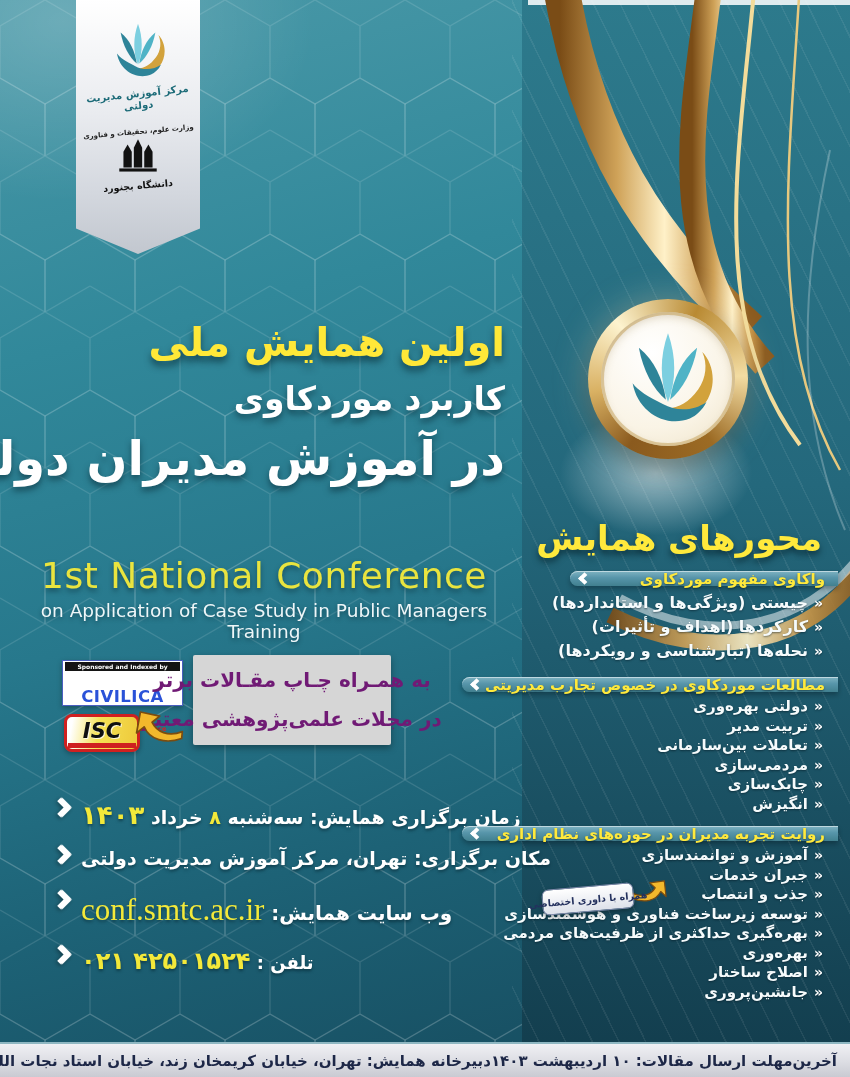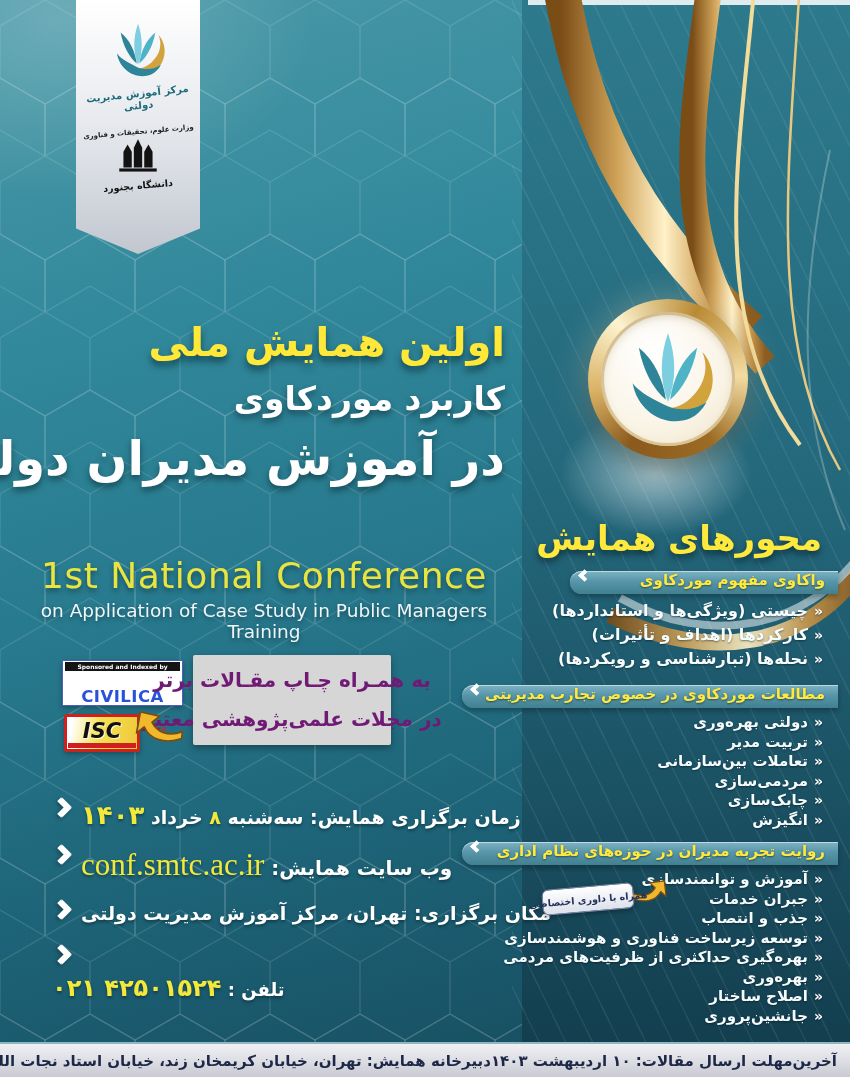--- a/index.html
+++ b/index.html
@@ -69,21 +69,21 @@
   .en-title .l2{font-size:18.5px;color:#eef6f8;margin-top:4px;
     text-shadow:0 2px 4px rgba(5,35,45,0.5);}
   
   .civilica{position:absolute;left:62px;top:660px;width:121px;height:46px;z-index:5;
     background:#fff;border:1px solid #4a5fc0;display:flex;flex-direction:column;align-items:center;
     justify-content:space-between;padding:1px 2px;box-shadow:0 2px 5px rgba(0,0,0,0.3);gap:18px;}
   .civ-top{background:#141414;color:#fff;font-size:6px;font-weight:700;width:100%;text-align:center;padding:1px 0;}
   .civ-name{color:#2a52d8;font-weight:800;font-size:16.5px;line-height:1;letter-spacing:0.5px;}
   .civ-tag{color:#d22525;font-size:6.5px;font-weight:700;border-top:1px solid #d22525;width:100%;text-align:center;}
   .isc{position:absolute;left:64px;top:714px;width:76px;height:38px;z-index:5;
-    border:3px solid #cf2020;border-radius:3px;
+    border:3px solid #cf2020;border-radius:8px;
     background:linear-gradient(100deg,#ffffff 8%,#f5e154 45%,#eec93a 100%);
     display:flex;align-items:center;justify-content:center;box-shadow:0 2px 5px rgba(0,0,0,0.3);}
   .isc::after{content:"";position:absolute;left:1px;right:1px;bottom:1px;height:5px;background:#cf2020;}
   .isc-name{font-weight:800;font-style:italic;font-size:21px;color:#101010;line-height:1;margin-bottom:4px;
     text-shadow:1px 1px 0 rgba(255,255,255,0.8);}
   .sponsor-arrow{position:absolute;left:132px;top:696px;width:54px;height:54px;z-index:6;transform:rotate(-8deg);}
   .note-box{position:absolute;left:193px;top:655px;width:198px;height:90px;z-index:5;
     background:#d6d6d6;border-radius:2px;box-shadow:0 3px 7px rgba(0,0,0,0.35);
     display:flex;flex-direction:column;align-items:center;justify-content:center;direction:rtl;}
   .note-box .n1,.note-box .n2{font-size:20px;font-weight:700;color:#701a75;line-height:1.95;white-space:nowrap;}
@@ -97,29 +97,29 @@
     text-shadow:0 2px 3px rgba(5,35,45,0.55);}
   .row-schedule{height:40px;}
   .row-schedule .info-text{font-size:19px;}
   .row-schedule .hl{color:#f3e93a;}
   .row-schedule .year{font-size:26px;color:#f3e93a;}
   .row-website{height:48px;}
   .row-website .info-text{font-size:20px;}
   .row-website .url{font-family:"Liberation Serif","DejaVu Serif",serif;font-size:31px;color:#f3e93a;font-weight:400;}
   .row-venue{height:38px;}
   .row-venue .info-text{font-size:19px;}
-  .row-phone{height:40px;flex-direction:column;}
+  .row-phone{height:40px;}
   .row-phone .info-text{font-size:18px;}
   .row-phone .phone-num{font-size:24px;color:#f3e93a;letter-spacing:2px;}
   
   .themes{position:absolute;right:12px;top:516px;width:376px;z-index:5;}
   .themes-heading{direction:rtl;text-align:right;padding-right:16px;font-size:34px;font-weight:700;color:#ffe93c;
     text-shadow:0 4px 6px rgba(5,30,40,0.65);line-height:1.3;white-space:nowrap;}
   .section{margin-top:0;}
-  .bar{height:23px;display:flex;border-radius:14px 0 0 14px;
+  .bar{height:15px;display:flex;align-items:center;border-radius:14px 0 0 14px;
     background:linear-gradient(180deg,#7fb3c2 0%,#5795aa 45%,#41808f 100%);
     box-shadow:0 3px 5px rgba(0,10,15,0.3), inset 0 1px 0 rgba(255,255,255,0.5);
     padding-left:10px;}
   .sec1 .bar{margin-left:108px;margin-top:11px;}
   .sec2 .bar{margin-top:14px;}
   .sec3 .bar{margin-top:12px;}
   .chev-left{flex:0 0 auto;width:9px;height:9px;border-left:4px solid #fff;border-bottom:4px solid #fff;
     transform:rotate(45deg);}
   .bar-title{flex:1;direction:rtl;text-align:right;padding-right:13px;font-size:15px;font-weight:700;
     color:#ffe93c;white-space:nowrap;text-shadow:0 1px 2px rgba(0,20,30,0.5);}
@@ -255,34 +255,34 @@
     <div class="info-row row-schedule">
       <span class="chev-right"></span>
       <span class="info-text">
         <span>زمان برگزاری همایش:</span>
         <span>سه‌شنبه</span>
         <span class="hl">۸</span>
         <span>خرداد</span>
         <span class="year">۱۴۰۳</span>
       </span>
     </div>
+    <div class="info-row row-venue">
+      <span class="chev-right"></span>
+      <span class="info-text">
+        <span>مکان برگزاری:</span>
+        <span>تهران، مرکز آموزش مدیریت دولتی</span>
+      </span>
+    </div>
     <div class="info-row row-website">
       <span class="chev-right"></span>
       <span class="info-text">
         <span>وب سایت همایش:</span>
         <span class="url" dir="ltr">conf.smtc.ac.ir</span>
       </span>
     </div>
-    <div class="info-row row-venue">
-      <span class="chev-right"></span>
-      <span class="info-text">
-        <span>مکان برگزاری:</span>
-        <span>تهران، مرکز آموزش مدیریت دولتی</span>
-      </span>
-    </div>
     <div class="info-row row-phone">
       <span class="chev-right"></span>
       <span class="info-text">
         <span>تلفن :</span>
         <span class="phone-num" dir="ltr">۰۲۱ ۴۲۵۰۱۵۲۴</span>
       </span>
     </div>
   </div>
 
   <div class="themes">

